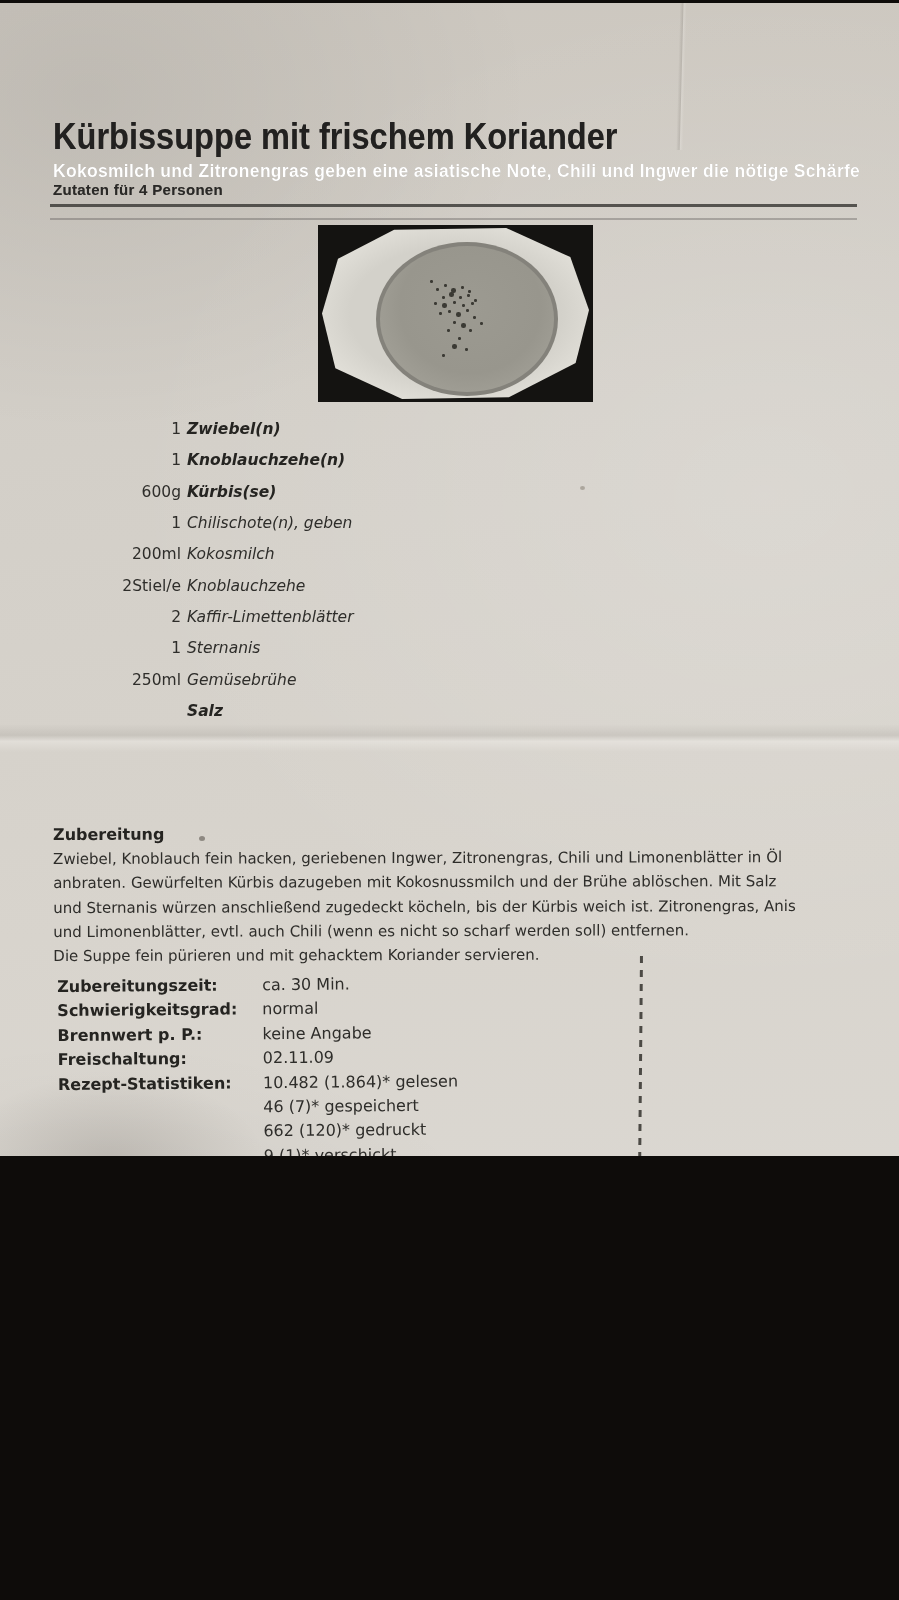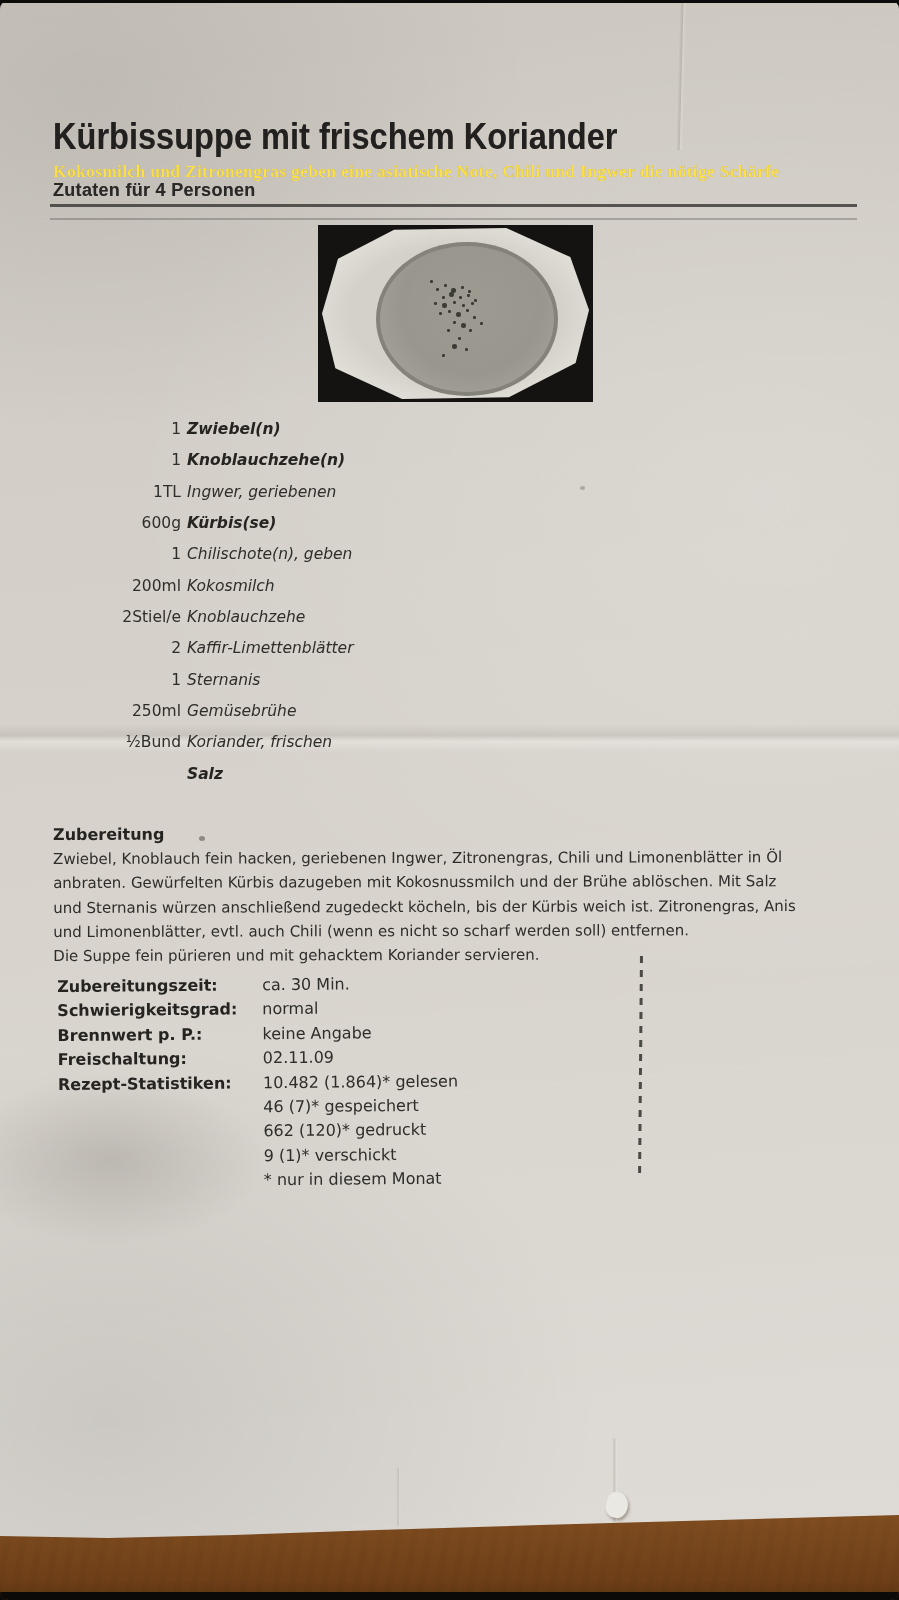--- a/index.html
+++ b/index.html
@@ -1,17 +1,17 @@
 <!DOCTYPE html>
 <html><head>
 <meta charset="utf-8">
 <style>
   html,body{margin:0;padding:0;background:#0e0c0a;}
-  #page{position:relative;width:899px;height:1600px;overflow:hidden;
-        font-family:"DejaVu Sans",sans-serif;color:#2e2d2a;border-radius:9px;}
+  #page{position:relative;width:899px;height:1156px;overflow:hidden;
+        font-family:"DejaVu Sans",sans-serif;color:#2e2d2a;}
   
   #wood{position:absolute;left:0;top:1470px;width:899px;height:130px;
         background:linear-gradient(180deg,#8d5827 0%,#7c4a1e 45%,#6e3f18 85%,#5c3412 100%);}
   #wood .grain{position:absolute;inset:0;opacity:.5;
         background:repeating-linear-gradient(100deg,rgba(0,0,0,0.05) 0 7px,transparent 7px 16px);}
   #wood-strip{position:absolute;left:0;top:1592px;width:899px;height:8px;background:#0b0a08;}
   
   #paper{position:absolute;left:0;top:3px;width:899px;height:1539px;
         filter:drop-shadow(0 5px 6px rgba(25,12,2,0.45));
         clip-path:polygon(0 0,100% 0,100% 1512px,80% 1517px,60% 1522px,42% 1527px,26% 1532px,12% 1535px,0 1533px);
@@ -35,24 +35,24 @@
   #fold-flap{left:606px;top:1492px;width:22px;height:26px;background:#eae8e3;
         border-radius:45% 60% 50% 50%;transform:rotate(14deg);
         box-shadow:2px 2px 3px rgba(60,40,20,0.35);}
   .speck{position:absolute;border-radius:50%;}
   #speck-1{left:199px;top:836px;width:6px;height:5px;background:rgba(122,118,110,0.8);}
   #speck-2{left:580px;top:486px;width:5px;height:4px;background:rgba(152,146,136,0.7);}
   
   .txt{position:absolute;text-shadow:0 0 0.6px rgba(60,58,54,0.45);}
   #title{left:53px;top:118px;font-family:"Liberation Sans",sans-serif;font-weight:bold;
         font-size:37px;line-height:38px;color:#222120;transform:scaleX(0.88);transform-origin:left center;white-space:nowrap;}
-  #subtitle{left:53px;top:162px;font-family:Liberation Serif, serif;font-weight:bold;
-        font-size:17.5px;letter-spacing:0.3px;line-height:18px;color:#fde047;white-space:nowrap;}
+  #subtitle{left:53px;top:162px;font-family:Liberation Sans, sans-serif;font-weight:bold;
+        font-size:17.5px;letter-spacing:0.3px;line-height:18px;color:#ffffff;white-space:nowrap;}
   #servings{left:53px;top:181px;font-family:"Liberation Sans",sans-serif;font-weight:bold;
-        font-size:18px;letter-spacing:0.3px;line-height:18px;color:#2a2927;}
+        font-size:15px;letter-spacing:0.3px;line-height:18px;color:#2a2927;}
   #rule-1{position:absolute;left:50px;top:204px;width:807px;height:2.5px;background:#3e3d3a;opacity:.85;}
   #rule-2{position:absolute;left:50px;top:218px;width:807px;height:1.5px;background:#3e3d3a;opacity:.30;}
   
   #photo{position:absolute;left:318px;top:225px;width:275px;height:177px;background:#141311;}
   #plate{position:absolute;left:4px;top:3px;width:267px;height:171px;
         clip-path:polygon(27% 1%,69% 0%,93% 17%,100% 48%,95% 79%,70% 99%,30% 100%,5% 82%,0% 50%,6% 18%);
         background:radial-gradient(ellipse at 50% 50%,#d3d1ca 56%,#dcdad3 70%,#e6e4dd 86%,#d8d6cf 100%);}
   #bowl{position:absolute;left:54px;top:14px;width:182px;height:154px;border-radius:50%;background:#84827b;}
   #soup{position:absolute;left:58px;top:18px;width:174px;height:146px;border-radius:50%;
         background:radial-gradient(ellipse at 52% 42%,#9c9a91 0%,#98968d 55%,#a3a198 82%,#aeaca3 100%);}
@@ -122,24 +122,20 @@
 
   <div id="ingredients">
     <div class="ing-row bold-name">
         <span class="ing-amount">1</span>
         <span class="ing-name">Zwiebel(n)</span>
       </div>
     <div class="ing-row bold-name">
         <span class="ing-amount">1</span>
         <span class="ing-name">Knoblauchzehe(n)</span>
       </div>
-    <div class="ing-row">
-        <span class="ing-amount">1TL</span>
-        <span class="ing-name">Ingwer, geriebenen</span>
-      </div>
     <div class="ing-row bold-name">
         <span class="ing-amount">600g</span>
         <span class="ing-name">Kürbis(se)</span>
       </div>
     <div class="ing-row">
         <span class="ing-amount">1</span>
         <span class="ing-name">Chilischote(n), geben</span>
       </div>
     <div class="ing-row">
         <span class="ing-amount">200ml</span>
@@ -153,24 +149,20 @@
         <span class="ing-amount">2</span>
         <span class="ing-name">Kaffir-Limettenblätter</span>
       </div>
     <div class="ing-row">
         <span class="ing-amount">1</span>
         <span class="ing-name">Sternanis</span>
       </div>
     <div class="ing-row">
         <span class="ing-amount">250ml</span>
         <span class="ing-name">Gemüsebrühe</span>
-      </div>
-    <div class="ing-row">
-        <span class="ing-amount">½Bund</span>
-        <span class="ing-name">Koriander, frischen</span>
       </div>
     <div class="ing-row bold-name">
         <span class="ing-amount"></span>
         <span class="ing-name">Salz</span>
       </div>
   </div>
 
   <div id="preparation">
     <div class="prep-line" id="prep-heading">Zubereitung</div>
     <div class="prep-line">Zwiebel, Knoblauch fein hacken, geriebenen Ingwer, Zitronengras, Chili und Limonenblätter in Öl</div>

